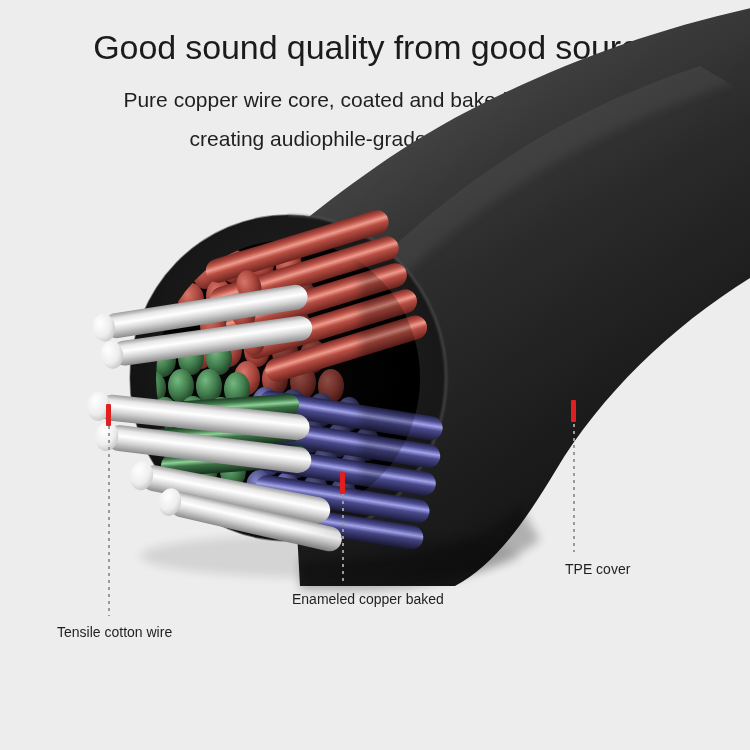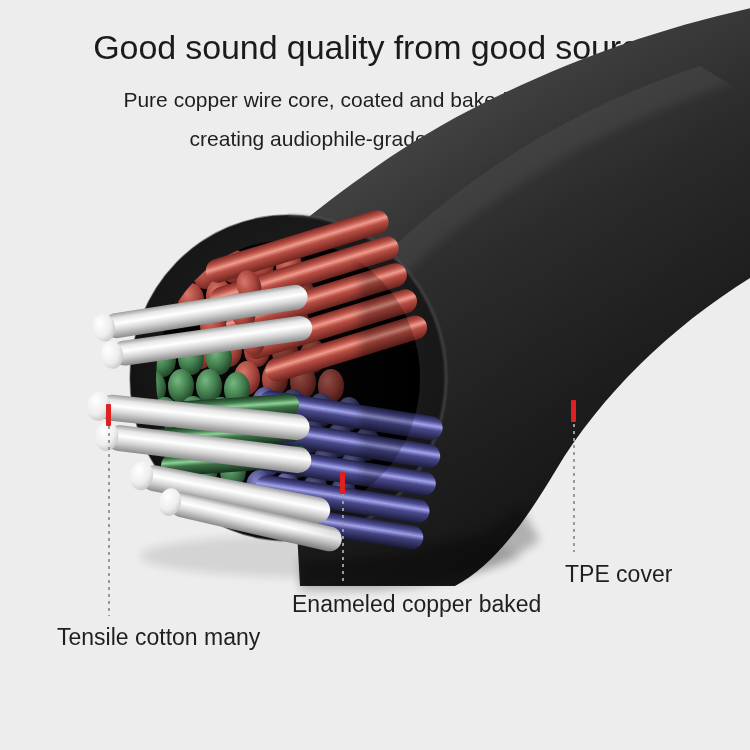--- a/index.html
+++ b/index.html
@@ -63,21 +63,21 @@
   .leader-tick {
     position: absolute;
     width: 5px;
     height: 22px;
     border-radius: 1px;
   }
 
   
   .callout {
     position: absolute;
-    font-size: 23px;
+    font-size: 14px;
     font-weight: 400;
     color: #1f1f1f;
     white-space: nowrap;
   }
 </style>
 </head>
 <body>
 
 <div id="stage">
 
@@ -388,21 +388,21 @@
         <rect x="360" y="230" width="110" height="300" fill="#000000" opacity="0.22" filter="url(#strongBlur)"></rect>
       </g>
     </g>
 
     <ellipse cx="330" cy="556" rx="190" ry="22" fill="#000000" opacity="0.10" filter="url(#strongBlur)"></ellipse>
   </svg>
 
   <div>
     <div class="leader-tick" style="left:106px; top:404px; background:#e02020;"></div>
     <div class="leader" style="left:108px; top:426px; height:190px;"></div>
-    <div class="callout" style="left:57px; top:624px;">Tensile cotton many</div>
+    <div class="callout" style="left:57px; top:624px;">Tensile cotton wire</div>
   </div>
 
   <div>
     <div class="leader-tick" style="left:340px; top:472px; background:#e02020;"></div>
     <div class="leader" style="left:342px; top:494px; height:88px;"></div>
     <div class="callout" style="left:292px; top:591px;">Enameled copper baked</div>
   </div>
 
   <div>
     <div class="leader-tick" style="left:571px; top:400px; background:#e02020;"></div>

